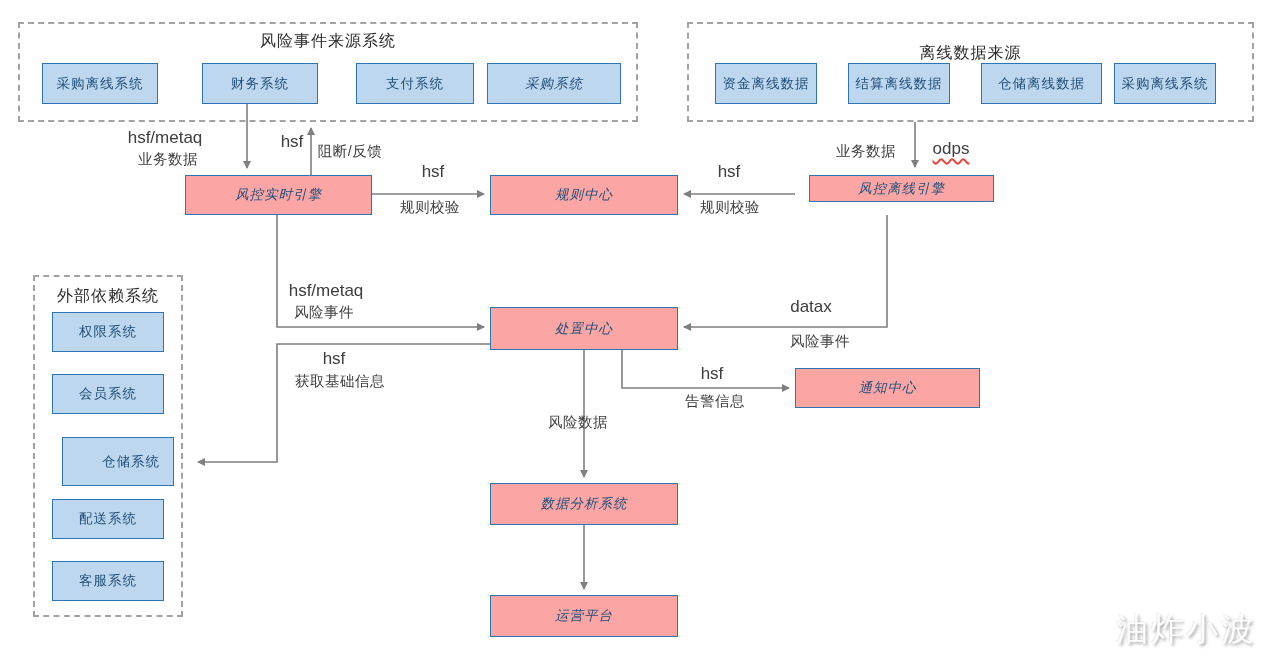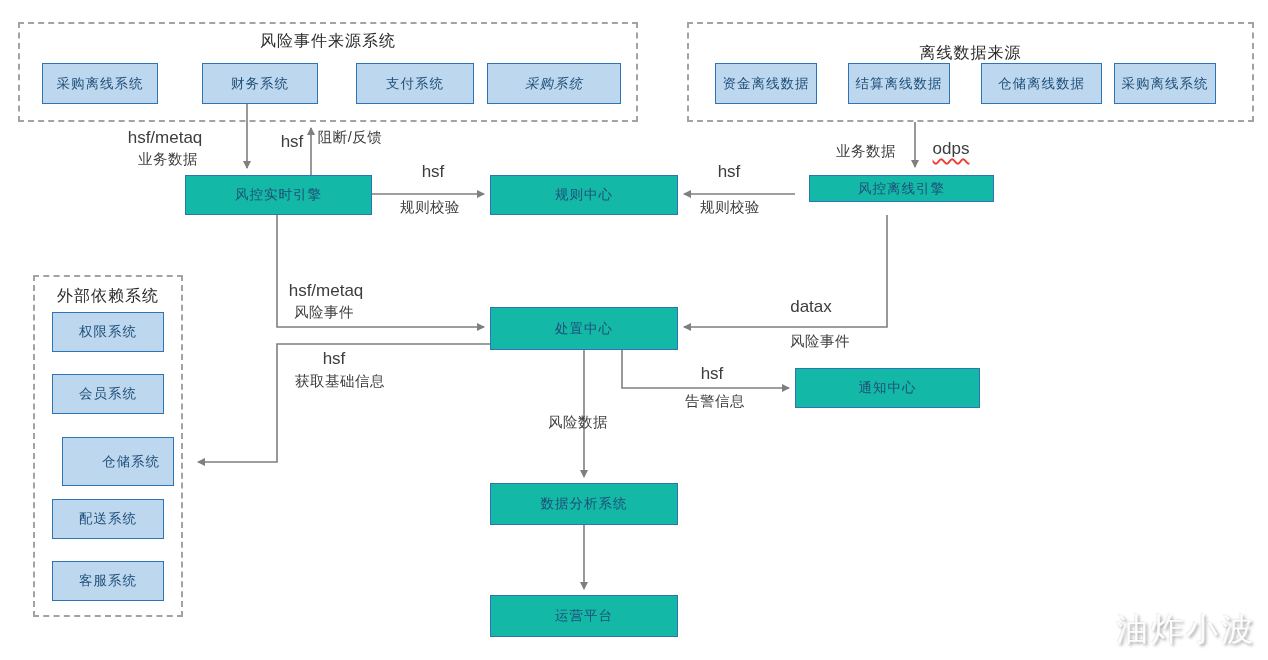--- a/index.html
+++ b/index.html
@@ -35,21 +35,21 @@
     position: absolute;
     background: #bdd7ee;
     border: 1.6px solid #2e75b6;
     display: flex;
     align-items: center;
     justify-content: center;
     font-size: 13.5px;
     color: #1f4e79;
     letter-spacing: 1px;
   }
-  .node.big { background: #14b8a6; }
+  .node.big { background: #fca5a5; font-style: italic; }
   .edge-label {
     position: absolute;
     transform: translateX(-50%);
     white-space: nowrap;
     color: #3d3d3d;
     text-align: center;
   }
   .edge-label.latin { font-size: 17px; }
   .edge-label.cn { font-size: 14.5px; letter-spacing: 0.5px; }
   .edge-label.odps {
@@ -122,21 +122,21 @@
   <div class="node big" style="left:490px; top:175px; width:188px; height:40px;">规则中心</div>
   <div class="node big" style="left:809px; top:175px; width:185px; height:27px;">风控离线引擎</div>
   <div class="node big" style="left:490px; top:307px; width:188px; height:43px;">处置中心</div>
   <div class="node big" style="left:795px; top:368px; width:185px; height:40px;">通知中心</div>
   <div class="node big" style="left:490px; top:483px; width:188px; height:42px;">数据分析系统</div>
   <div class="node big" style="left:490px; top:595px; width:188px; height:42px;">运营平台</div>
 
   <div class="edge-label latin" style="left:165px; top:128px;">hsf/metaq</div>
   <div class="edge-label cn" style="left:168px; top:150px;">业务数据</div>
   <div class="edge-label latin" style="left:292px; top:132px;">hsf</div>
-  <div class="edge-label cn" style="left:350px; top:128px;">阻断/反馈</div>
+  <div class="edge-label cn" style="left:350px; top:142px;">阻断/反馈</div>
   <div class="edge-label latin" style="left:433px; top:162px;">hsf</div>
   <div class="edge-label cn" style="left:430px; top:198px;">规则校验</div>
   <div class="edge-label latin" style="left:729px; top:162px;">hsf</div>
   <div class="edge-label cn" style="left:730px; top:198px;">规则校验</div>
   <div class="edge-label cn" style="left:866px; top:142px;">业务数据</div>
   <div class="edge-label latin odps" style="left:951px; top:139px;">odps</div>
   <div class="edge-label latin" style="left:326px; top:281px;">hsf/metaq</div>
   <div class="edge-label cn" style="left:324px; top:303px;">风险事件</div>
   <div class="edge-label latin" style="left:811px; top:297px;">datax</div>
   <div class="edge-label cn" style="left:820px; top:332px;">风险事件</div>

